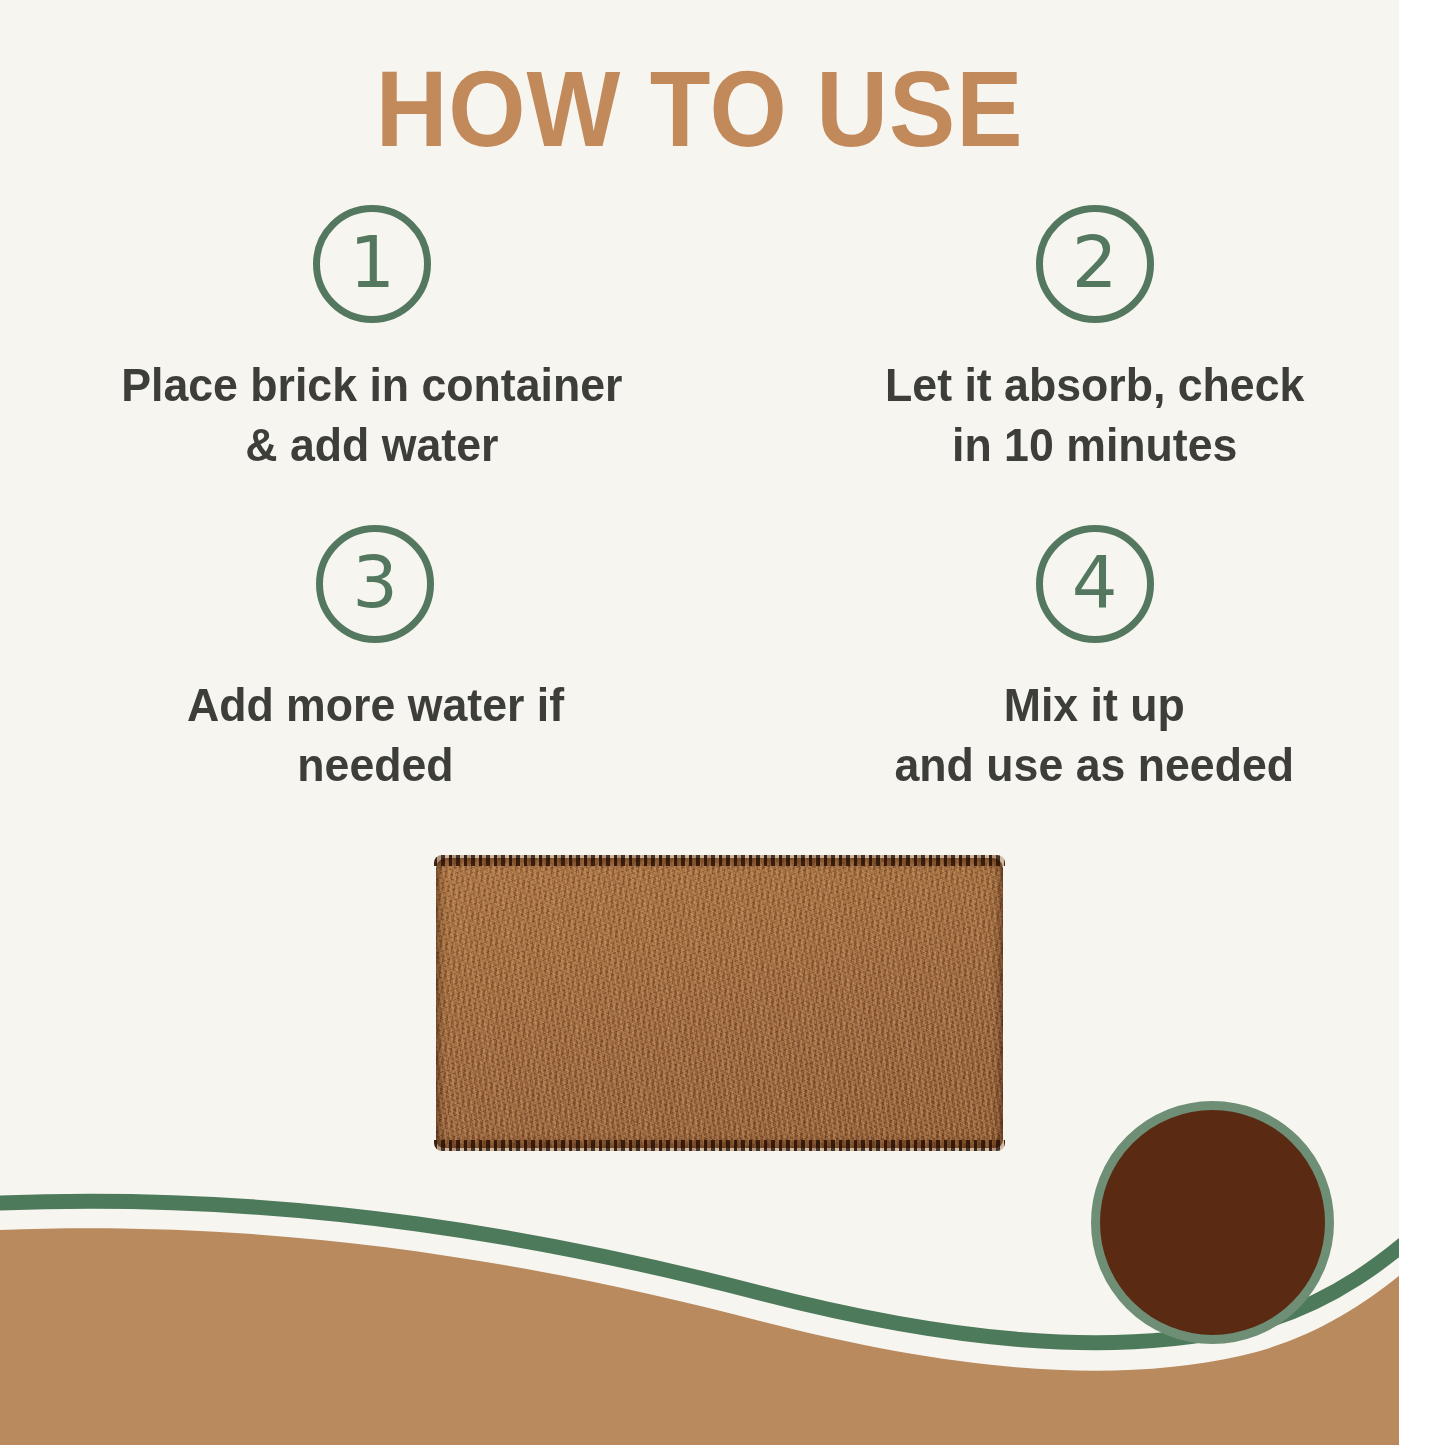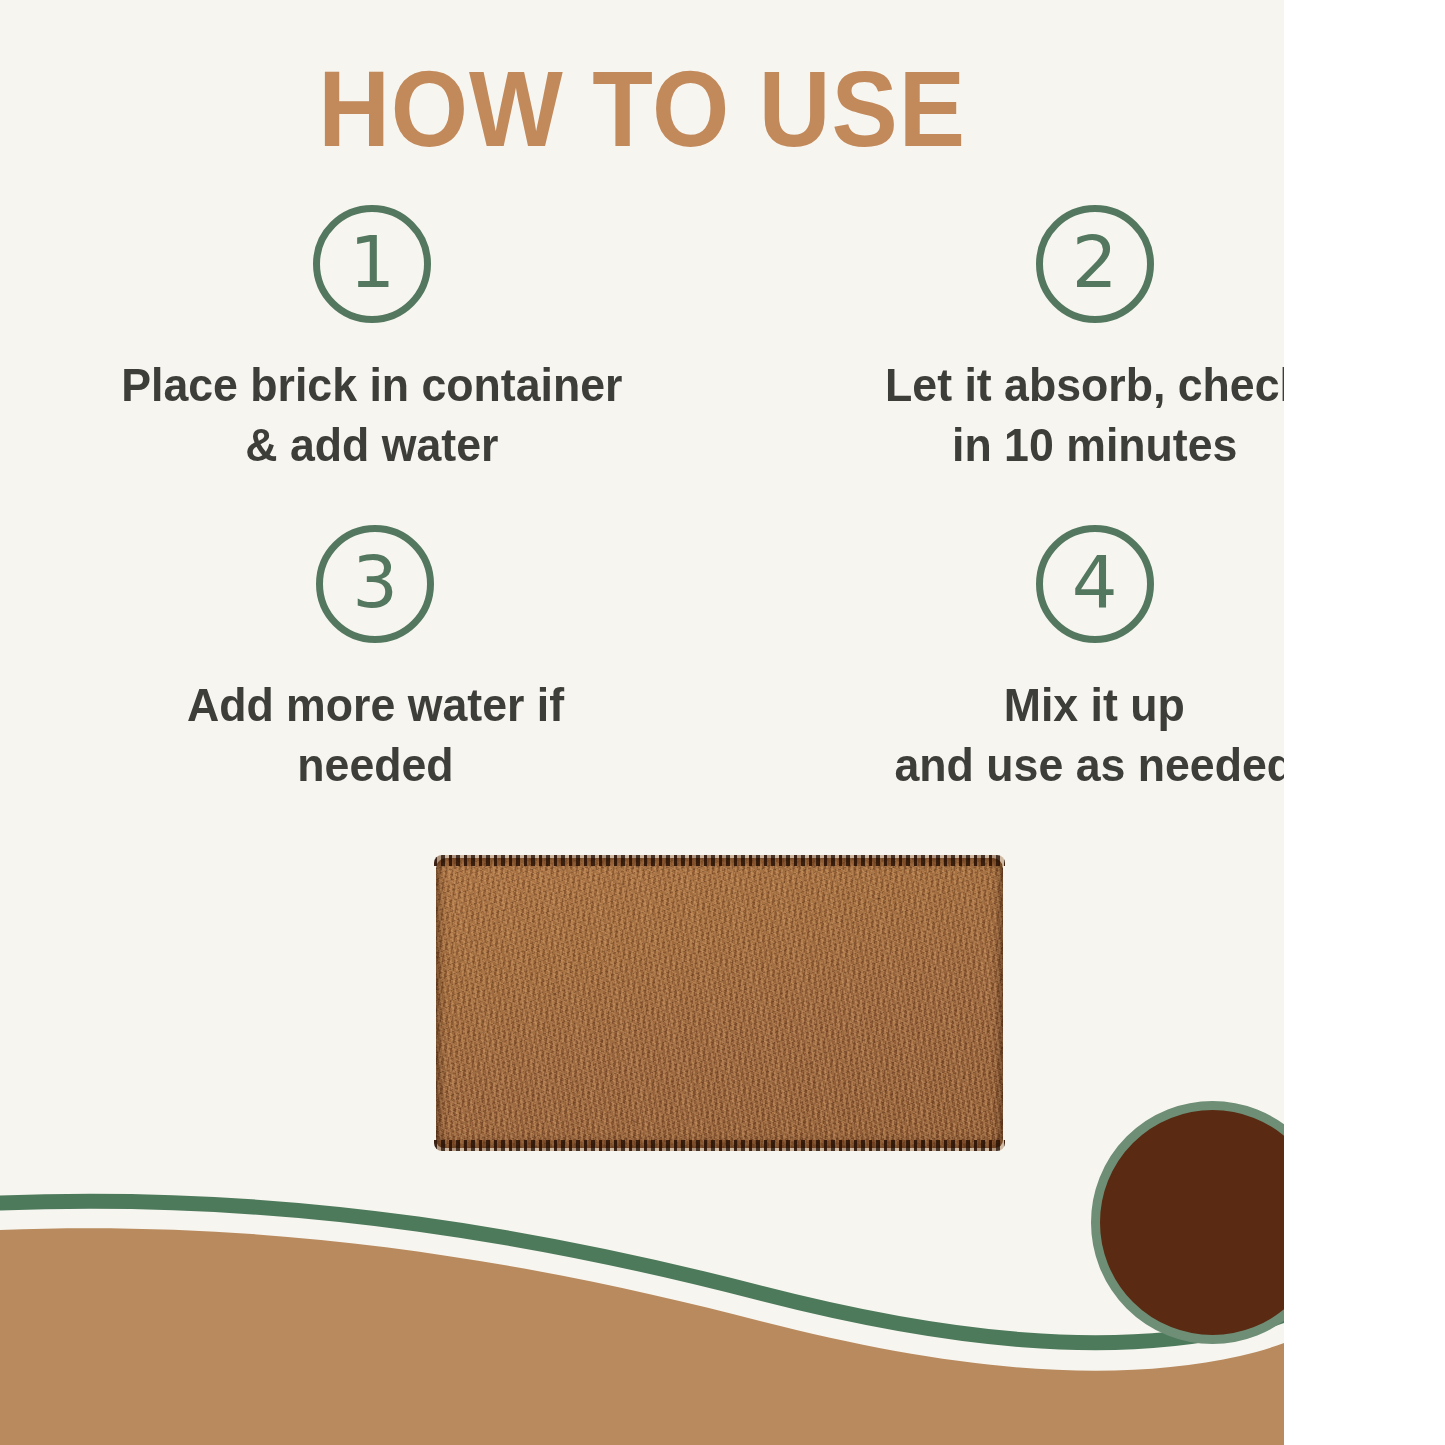--- a/index.html
+++ b/index.html
@@ -2,21 +2,21 @@
 <html><head>
 <meta charset="utf-8">
 <style>
   html, body {
     margin: 0;
     padding: 0;
     background: #ffffff;
   }
   #poster {
     position: relative;
-    width: 1284px;
+    width: 1399px;
     height: 1445px;
     overflow: hidden;
     background: #f7f5ef;
     font-family: "Liberation Sans", "DejaVu Sans", sans-serif;
   }
 
   
   .title {
     position: absolute;
     top: 52px;

